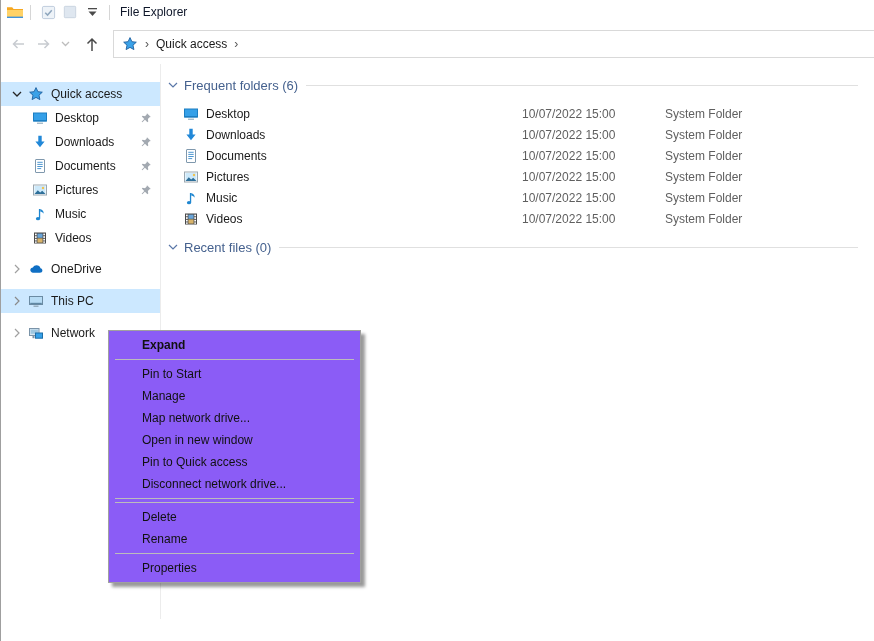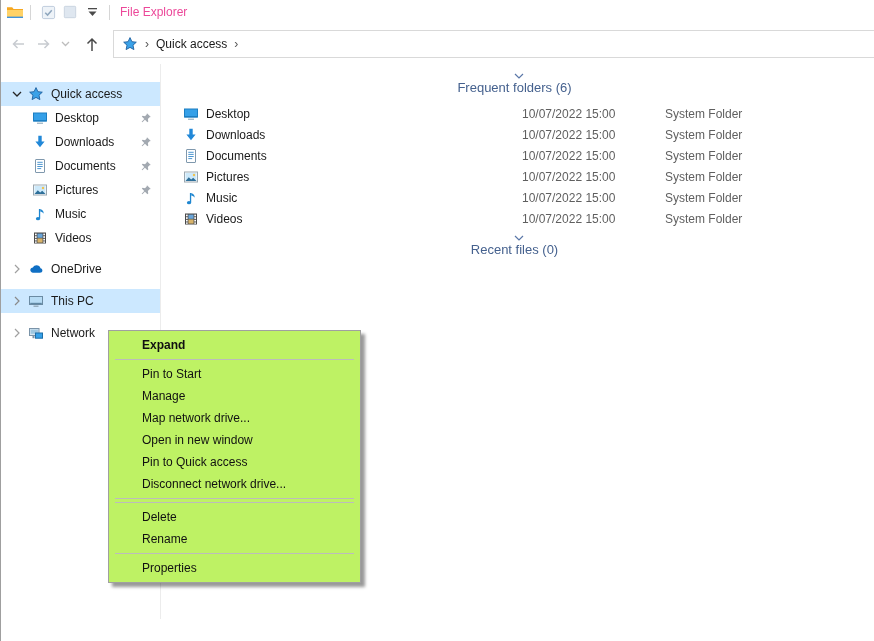--- a/index.html
+++ b/index.html
@@ -5,21 +5,21 @@
   * { margin:0; padding:0; box-sizing:border-box; }
   html,body { background:#fff; }
   body { font-family:"Liberation Sans","DejaVu Sans",sans-serif; font-size:12px; color:#1a1a1a; }
   .window { position:relative; width:874px; height:641px; background:#fff; border-left:1px solid #9f9f9f; overflow:hidden; }
 
   
   .titlebar { height:24px; display:flex; align-items:center; padding-left:5px; }
   .titlebar .app-logo { width:18px; height:16px; display:inline-flex; }
   .qat-sep { width:1px; height:15px; background:#d6d6d6; margin:0 6px; }
   .qat-btn { width:20px; height:18px; border:none; background:transparent; display:inline-flex; align-items:center; justify-content:center; margin:0 1px; }
-  .title-text { margin-left:4px; font-size:12px; color:#ec4899; }
+  .title-text { margin-left:4px; font-size:12px; color:#0f172a; }
 
   
   .tabbar { height:22px; display:flex; align-items:stretch; padding-left:2px; border-bottom:1px solid #d4d4d4; }
   .tab { min-width:55px; text-align:center; line-height:21px; padding:0 6px; color:#333; }
   .tab.active { background:#1d77d2; color:#fff; }
 
   
   .navbar { height:40px; display:flex; align-items:center; }
   .nav-btn { width:26px; height:26px; border:none; background:transparent; display:inline-flex; align-items:center; justify-content:center; }
   .nav-btn.back { margin-left:4px; }
@@ -39,34 +39,34 @@
   .side-icon { width:18px; height:16px; display:inline-flex; justify-content:center; margin-right:6px; flex-shrink:0; }
   .side-label { white-space:nowrap; }
   .pin { position:absolute; right:8px; width:12px; height:12px; display:inline-flex; }
   .side-gap7 { height:7px; } .side-gap8 { height:8px; }
 
   
   .main { flex:1; position:relative; overflow:hidden; }
   .cols { display:grid; grid-template-columns:271px 80px 145px 120px 80px; height:28px; align-items:center; color:#525e6b; }
   .col-h { border-right:1px solid #e3e3e3; height:20px; line-height:20px; padding-left:8px; }
   .col-h.name { padding-left:22px; }
-  .group-hdr { display:flex; align-items:center; height:24px; color:#45618e; font-size:13px;flex-direction:column; }
+  .group-hdr { display:flex; align-items:center; height:24px; color:#45618e; font-size:13px; }
   .group-hdr .gchev { width:14px; margin-left:7px; display:inline-flex; }
   .group-hdr .glabel { margin:0 8px 0 2px; white-space:nowrap; }
   .group-hdr .grule { flex:1; border-top:1px solid #e0e0e0; margin-right:16px; }
   .g1 { margin-top:9px; } .g2 { margin-top:6px;text-align:center; }
   .frow { display:grid; grid-template-columns:271px 80px 145px 120px 80px; height:21px; align-items:center; }
   .fcell-name { display:flex; align-items:center; padding-left:22px; }
   .fcell-name .ficon { width:16px; height:16px; display:inline-flex; margin-right:7px; flex-shrink:0; }
   .fcell-date, .fcell-type { color:#5f5f5f; padding-left:10px; }
   .fcell-type { padding-left:8px; }
   .rows-block { margin-top:6px; }
 
   
-  .context-menu { position:absolute; left:107px; top:330px; width:253px; background:#bef264; border:1px solid #a0a0a0; box-shadow:4px 4px 3px rgba(0,0,0,.4); padding:3px 0; z-index:10; }
+  .context-menu { position:absolute; left:107px; top:330px; width:253px; background:#8b5cf6; border:1px solid #a0a0a0; box-shadow:4px 4px 3px rgba(0,0,0,.4); padding:3px 0; z-index:10; }
   .menu-item { height:22px; line-height:22px; padding-left:33px; color:#111; white-space:nowrap; }
   .menu-item.bold { font-weight:bold; }
   .menu-sep { border-top:1px solid #bcbcbc; margin:3px 6px; }
 
   svg { display:block; }
 </style>
 </head>
 <body>
 
 <div class="window">

